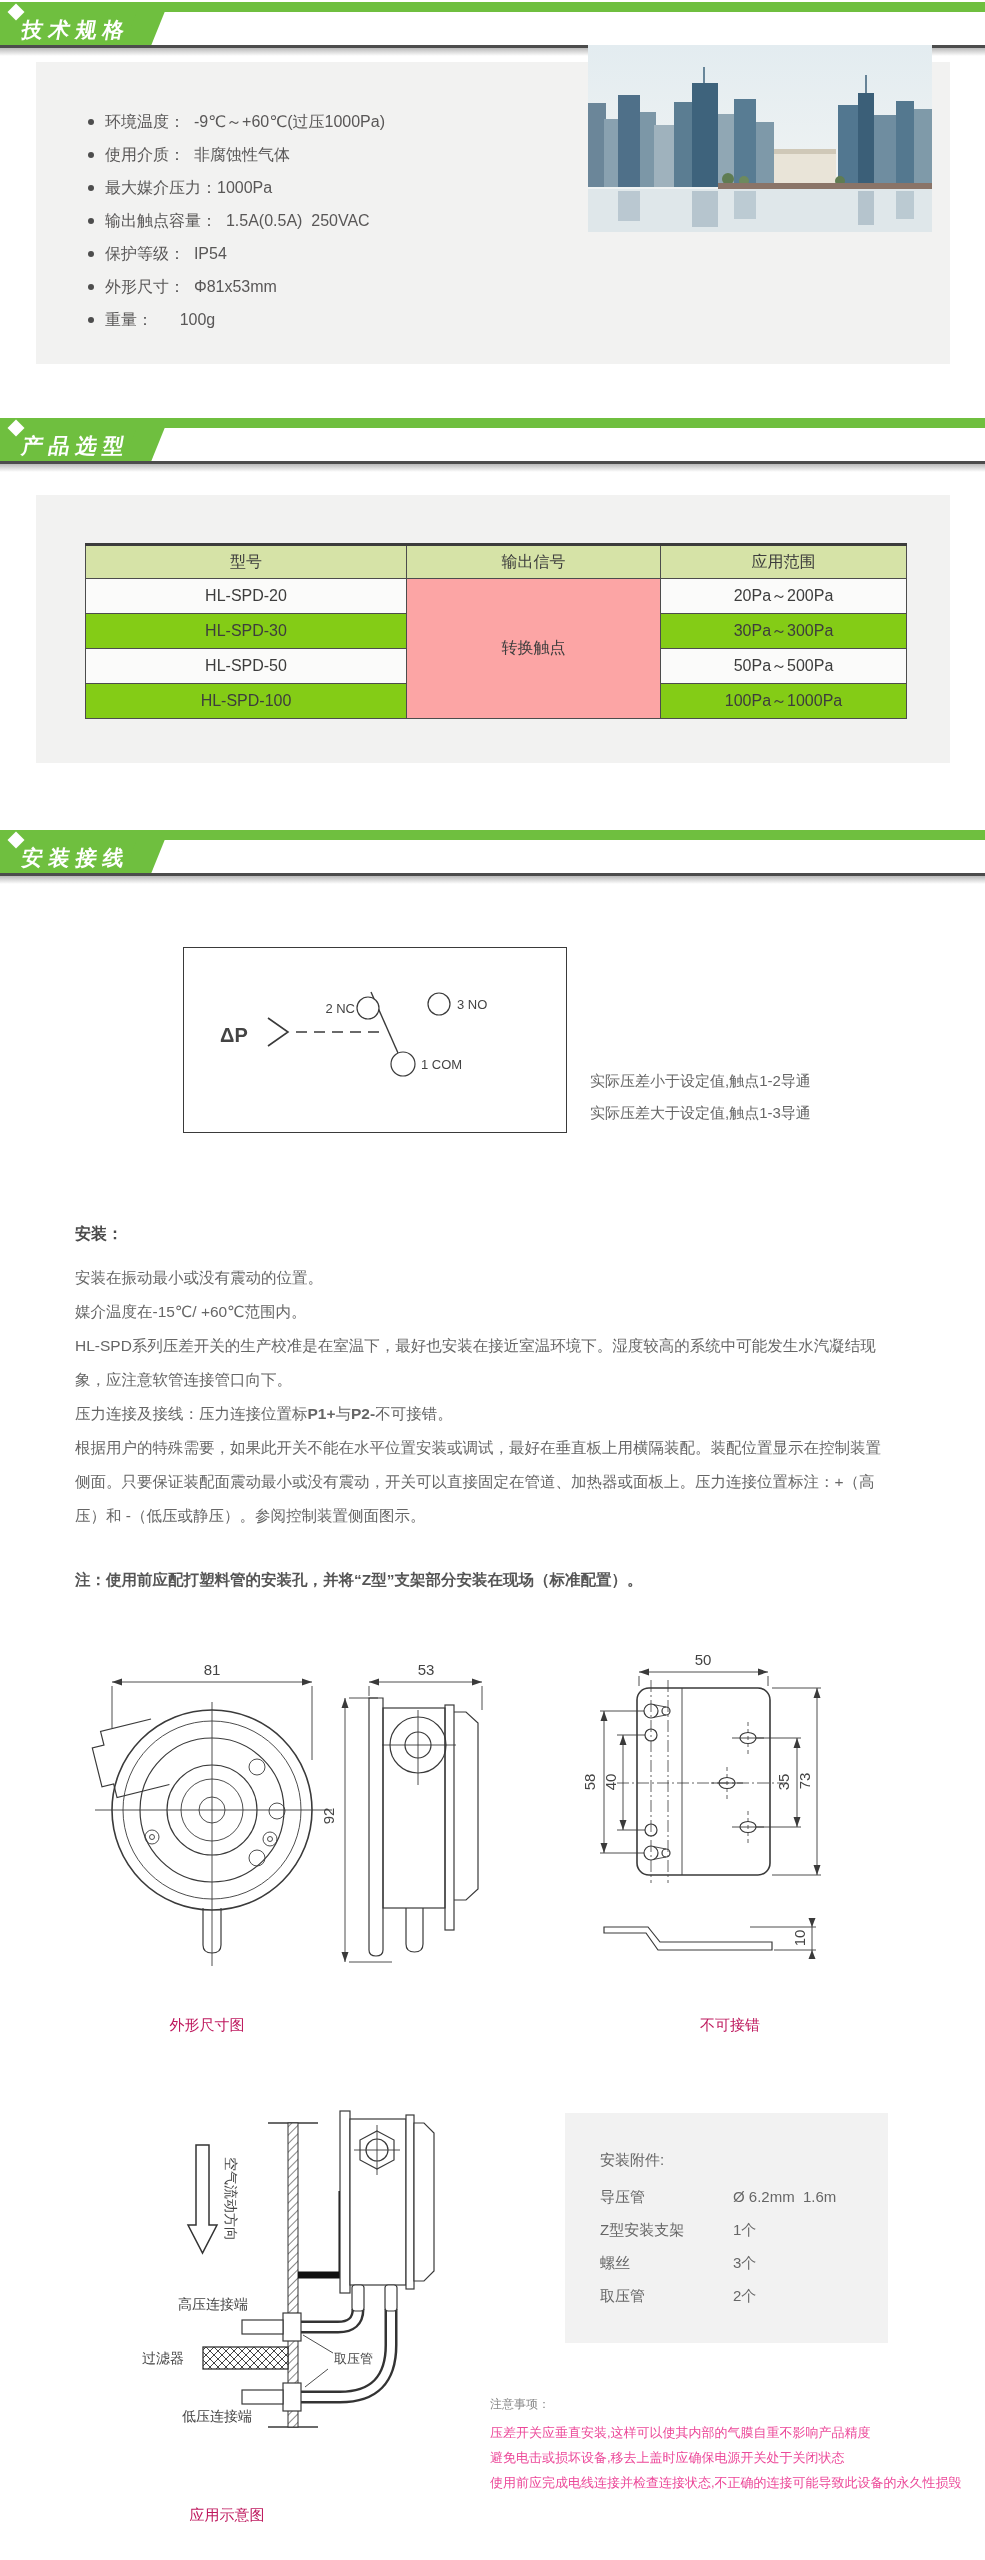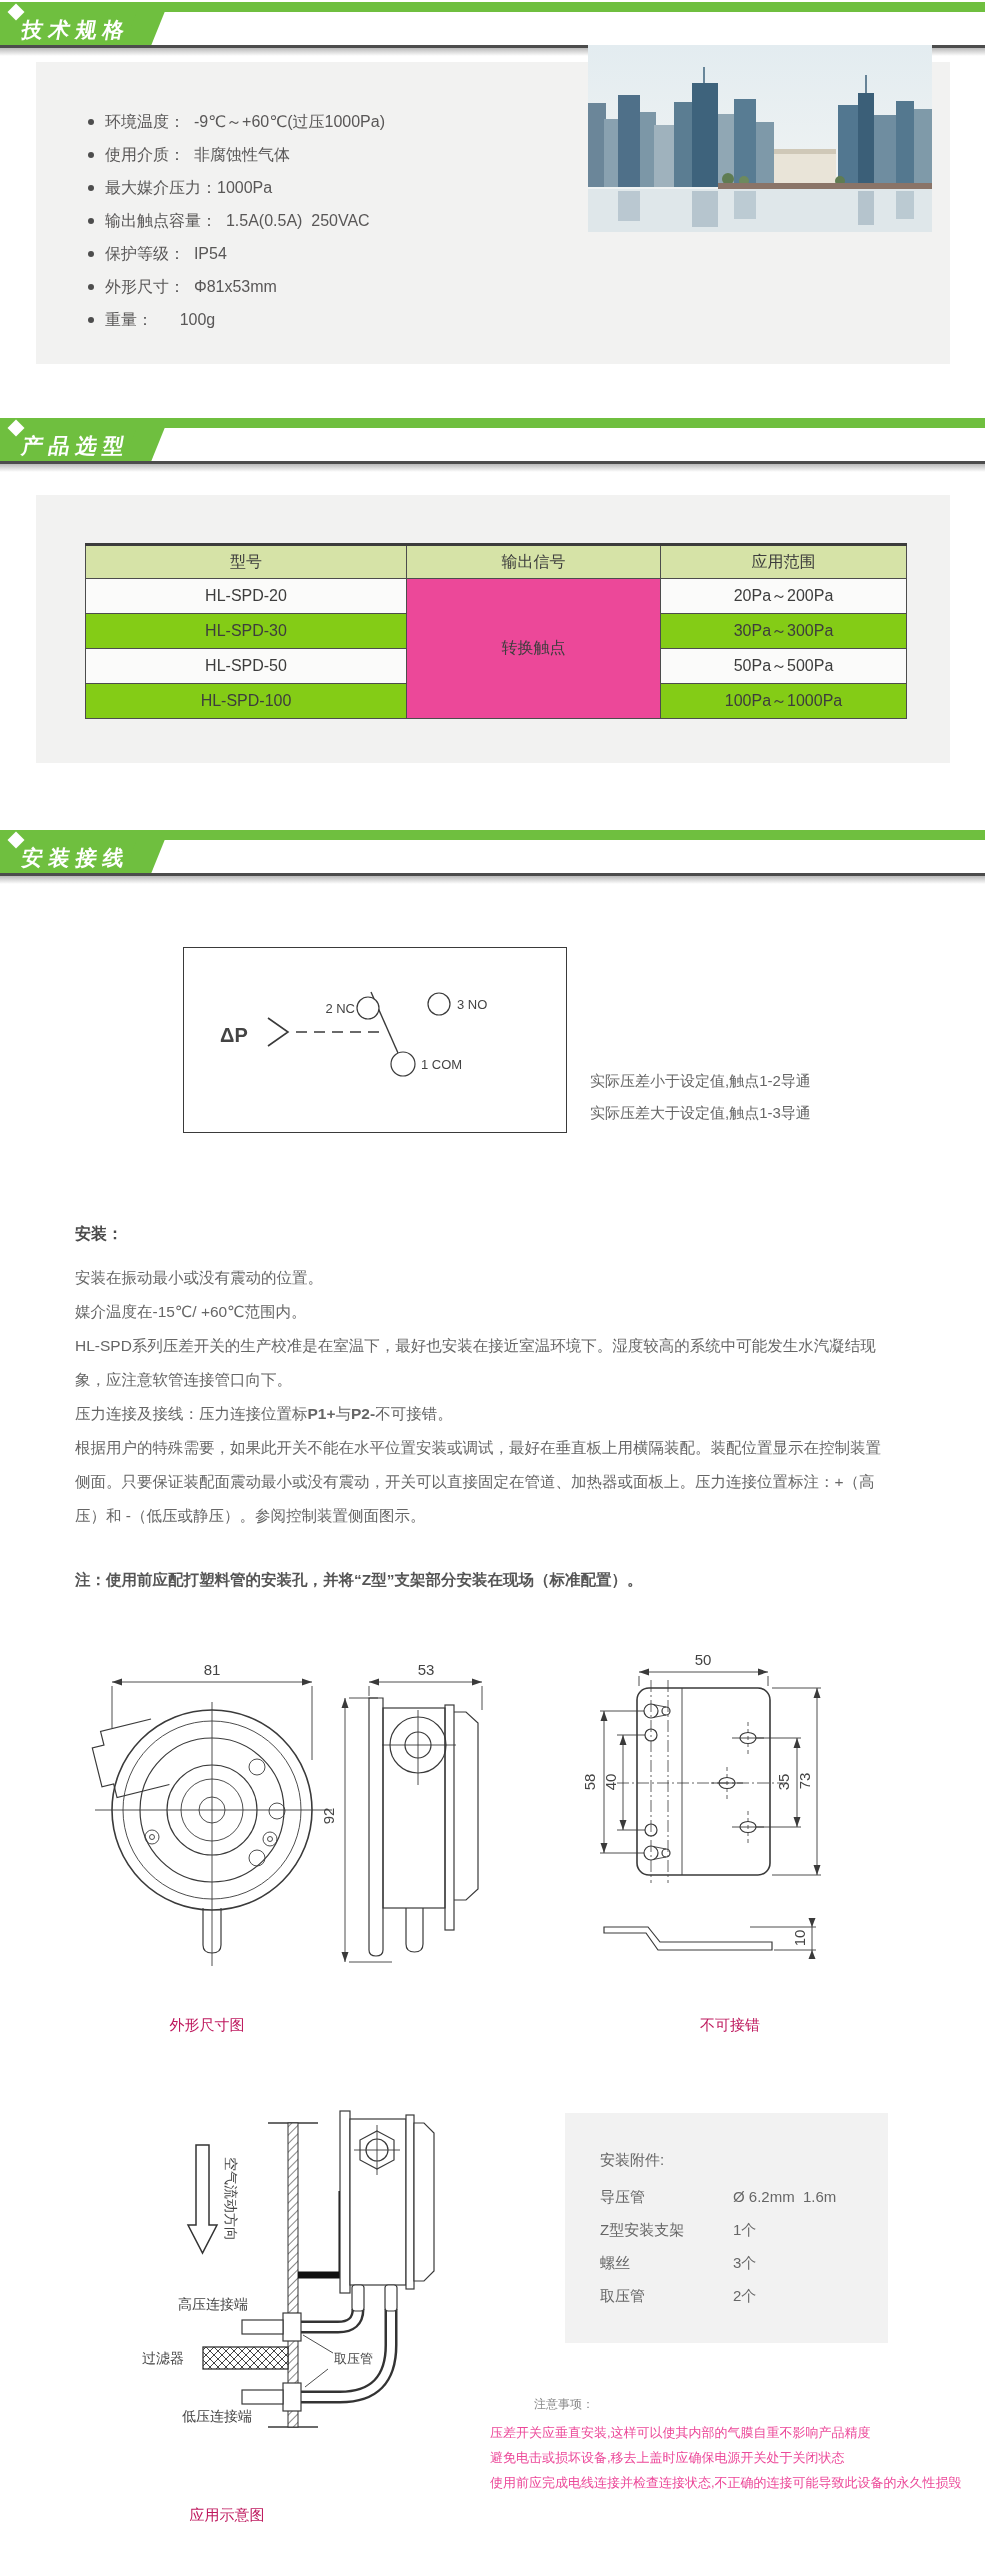--- a/index.html
+++ b/index.html
@@ -35,21 +35,21 @@
   #photo{position:absolute;left:588px;top:45px;width:344px;height:187px;}
 
   
   #sel-table{position:absolute;left:85px;top:543px;border-collapse:collapse;
              font-size:16px;color:#3d3d3d;border-radius:14px;}
   #sel-table th,#sel-table td{border:1px solid #4c4c4c;text-align:center;padding:0;}
   #sel-table{border-top:3px solid #3c3c3c;}
   #sel-table th{background:#d6e3a7;height:32px;font-weight:normal;}
   #sel-table td{height:34px;background:#fbfbfa;}
   #sel-table tr.alt td{background:#84cc16;}
-  #sel-table td.signal{background:#ec4899;}
+  #sel-table td.signal{background:#fca5a5;}
   .col-model{width:320px;} .col-signal{width:253px;margin-top:25px;} .col-range{width:245px;}
 
   
   #circuit-box{position:absolute;left:183px;top:947px;width:382px;height:184px;
                border:1.5px solid #3a3a3a;background:#ffffff;}
   #circuit-box svg{display:block;}
   .c-note{position:absolute;left:590px;font-size:15px;color:#666;}
 
   
   #install{position:absolute;left:75px;top:1224px;width:886px;}
@@ -75,21 +75,21 @@
   
   #acc-box{position:absolute;left:565px;top:2113px;width:323px;height:230px;background:#f2f2f2;
            box-sizing:border-box;padding:38px 0 0 35px;font-size:15px;color:#666;}
   #acc-box .acc-title{margin-bottom:18px;}
   .acc-row{display:flex;margin-bottom:14px;}
   .acc-row .lab{width:133px;}
   .acc-row .val{white-space:pre;}
 
   
   #notices{position:absolute;left:490px;top:2396px;width:480px;}
-  #notices .n-title{font-size:12px;color:#8a8a8a;margin-bottom:7px;margin-left:44px;}
+  #notices .n-title{font-size:12px;color:#8a8a8a;margin-bottom:7px;}
   #notices p{margin:0;font-size:13px;line-height:25px;color:#ec4899;}
 </style>
 </head>
 <body>
 
 <div id="page">
 
   <div class="banner" style="top:2px">
     <div class="b-strip"></div>
     <div class="b-block"></div>

